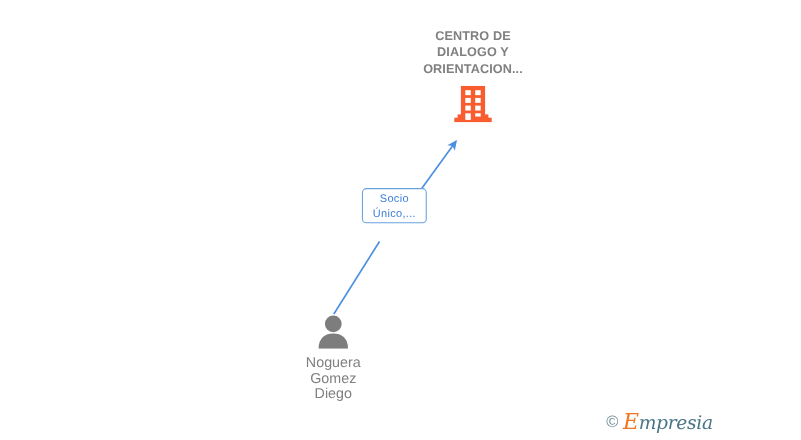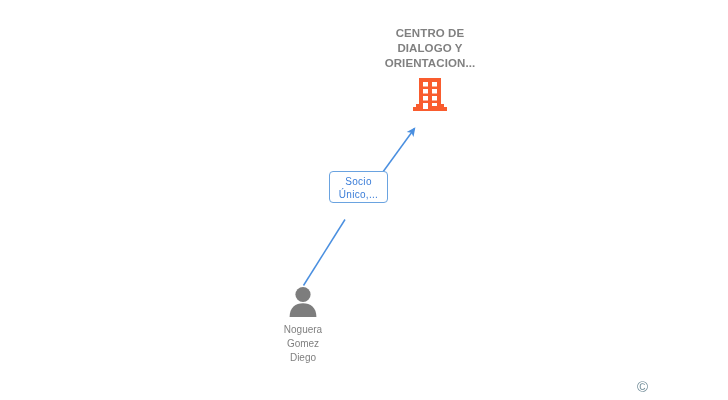--- a/index.html
+++ b/index.html
@@ -59,21 +59,21 @@
     top: 286px;
     width: 120px;
     text-align: center;
   }
   #person-icon-wrap {
     display: flex;
     justify-content: center;
   }
   #person-name {
     margin-top: 6px;
-    font-size: 10px;
+    font-size: 13px;
     line-height: 14px;
     color: #808080;
     white-space: pre-line;
   }
 
   
   #relation-label {
     position: absolute;
     left: 329px;
     top: 171px;
@@ -172,15 +172,16 @@
         <path d="M1.6,31 C1.6,21.3 7.6,17.2 15,17.2 C22.4,17.2 28.4,21.3 28.4,31 Z" fill="#7d7d7d"></path>
       </svg>
     </div>
     <div id="person-name">Noguera
 Gomez
 Diego</div>
   </div>
 
   <div id="watermark">
     <span id="watermark-copyright">©</span>
+    <span id="watermark-brand"><span class="brand-initial">E</span><span>mpresia</span></span>
   </div>
 
 </div>
 
 </body></html>

